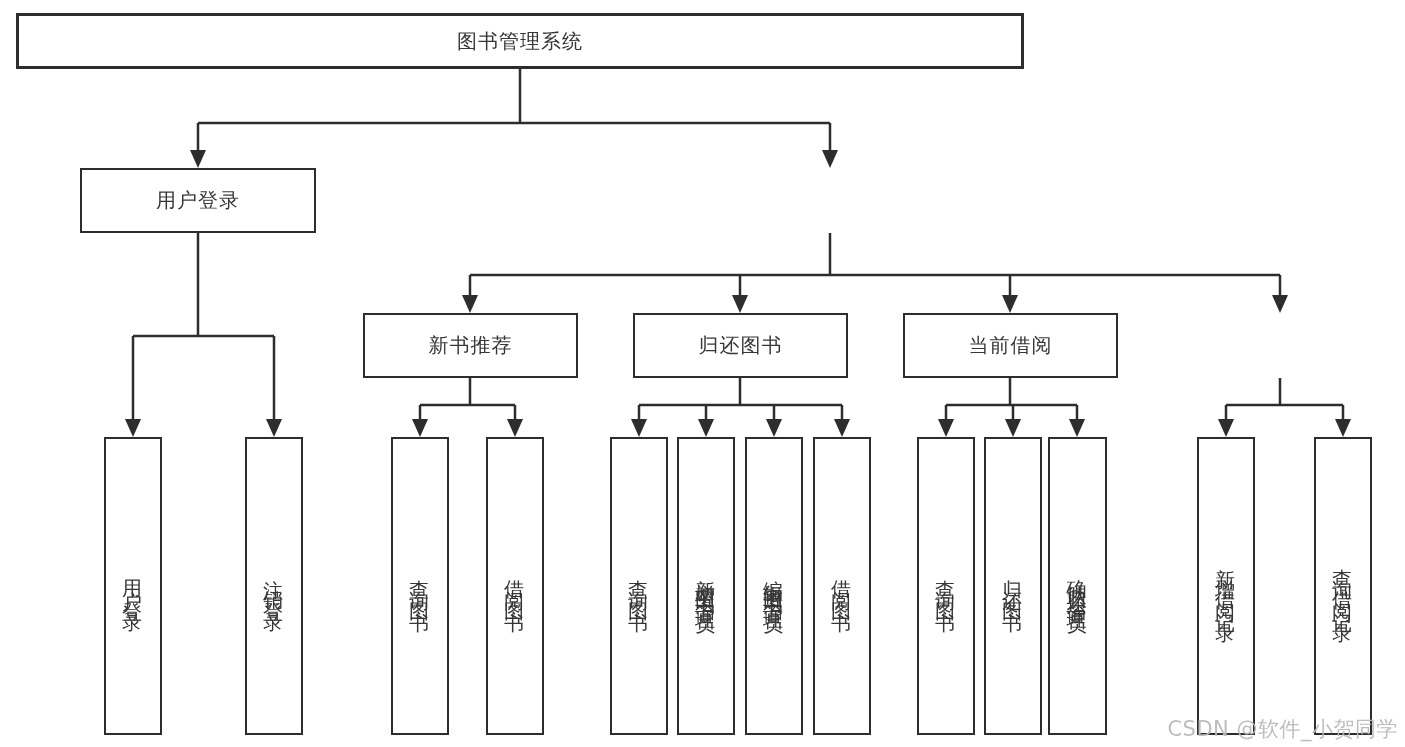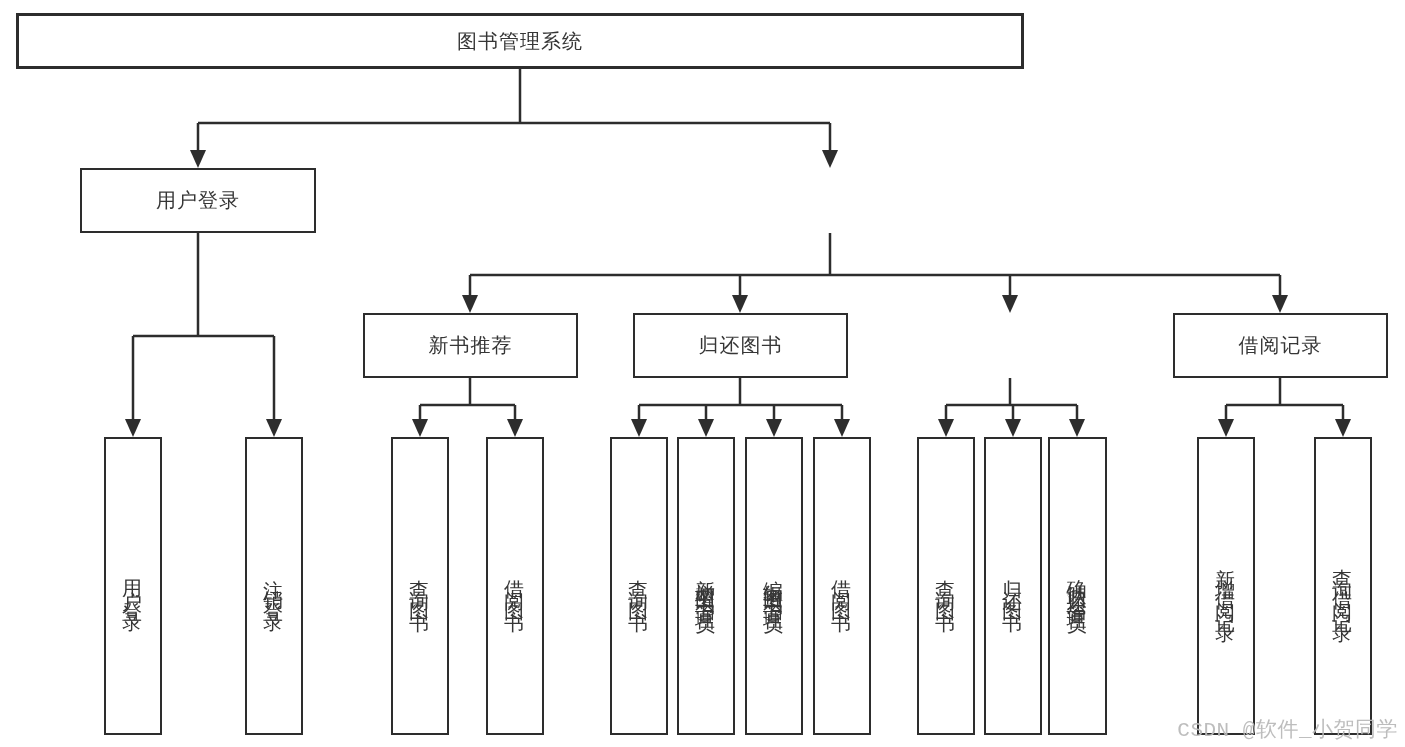--- a/index.html
+++ b/index.html
@@ -36,21 +36,20 @@
   .vert.tight { letter-spacing: 5px; }
   .watermark {
     position: absolute;
     right: 7px;
     bottom: 4px;
     z-index: 5;
     font-size: 21px;
     color: rgba(185,185,185,0.95);
     letter-spacing: 0.5px;
     white-space: nowrap;
-    font-family: Liberation Mono, monospace;
   }
 </style>
 </head>
 <body>
 
 <div id="stage">
 
   <svg class="wires" width="1405" height="747" viewBox="0 0 1405 747">
 
     <g stroke="#2d2d2d" stroke-width="2.5" fill="none">
@@ -122,22 +121,22 @@
   <div class="node thin" style="left:80px; top:168px; width:236px; height:65px">
     <span>用户登录</span>
   </div>
 
   <div class="node thin" style="left:363px; top:313px; width:215px; height:65px">
     <span>新书推荐</span>
   </div>
   <div class="node thin" style="left:633px; top:313px; width:215px; height:65px">
     <span>归还图书</span>
   </div>
-  <div class="node thin" style="left:1173px; top:313px; width:215px; height:65px">
-    <span>借阅记录</span>
+  <div class="node thin" style="left:903px; top:313px; width:215px; height:65px">
+    <span>当前借阅</span>
   </div>
 
   <div class="node thin vert" style="left:104px; top:437px; width:58px; height:298px">
     <span>用户登录</span>
   </div>
   <div class="node thin vert" style="left:245px; top:437px; width:58px; height:298px">
     <span>注销登录</span>
   </div>
 
   <div class="node thin vert" style="left:391px; top:437px; width:58px; height:298px">

